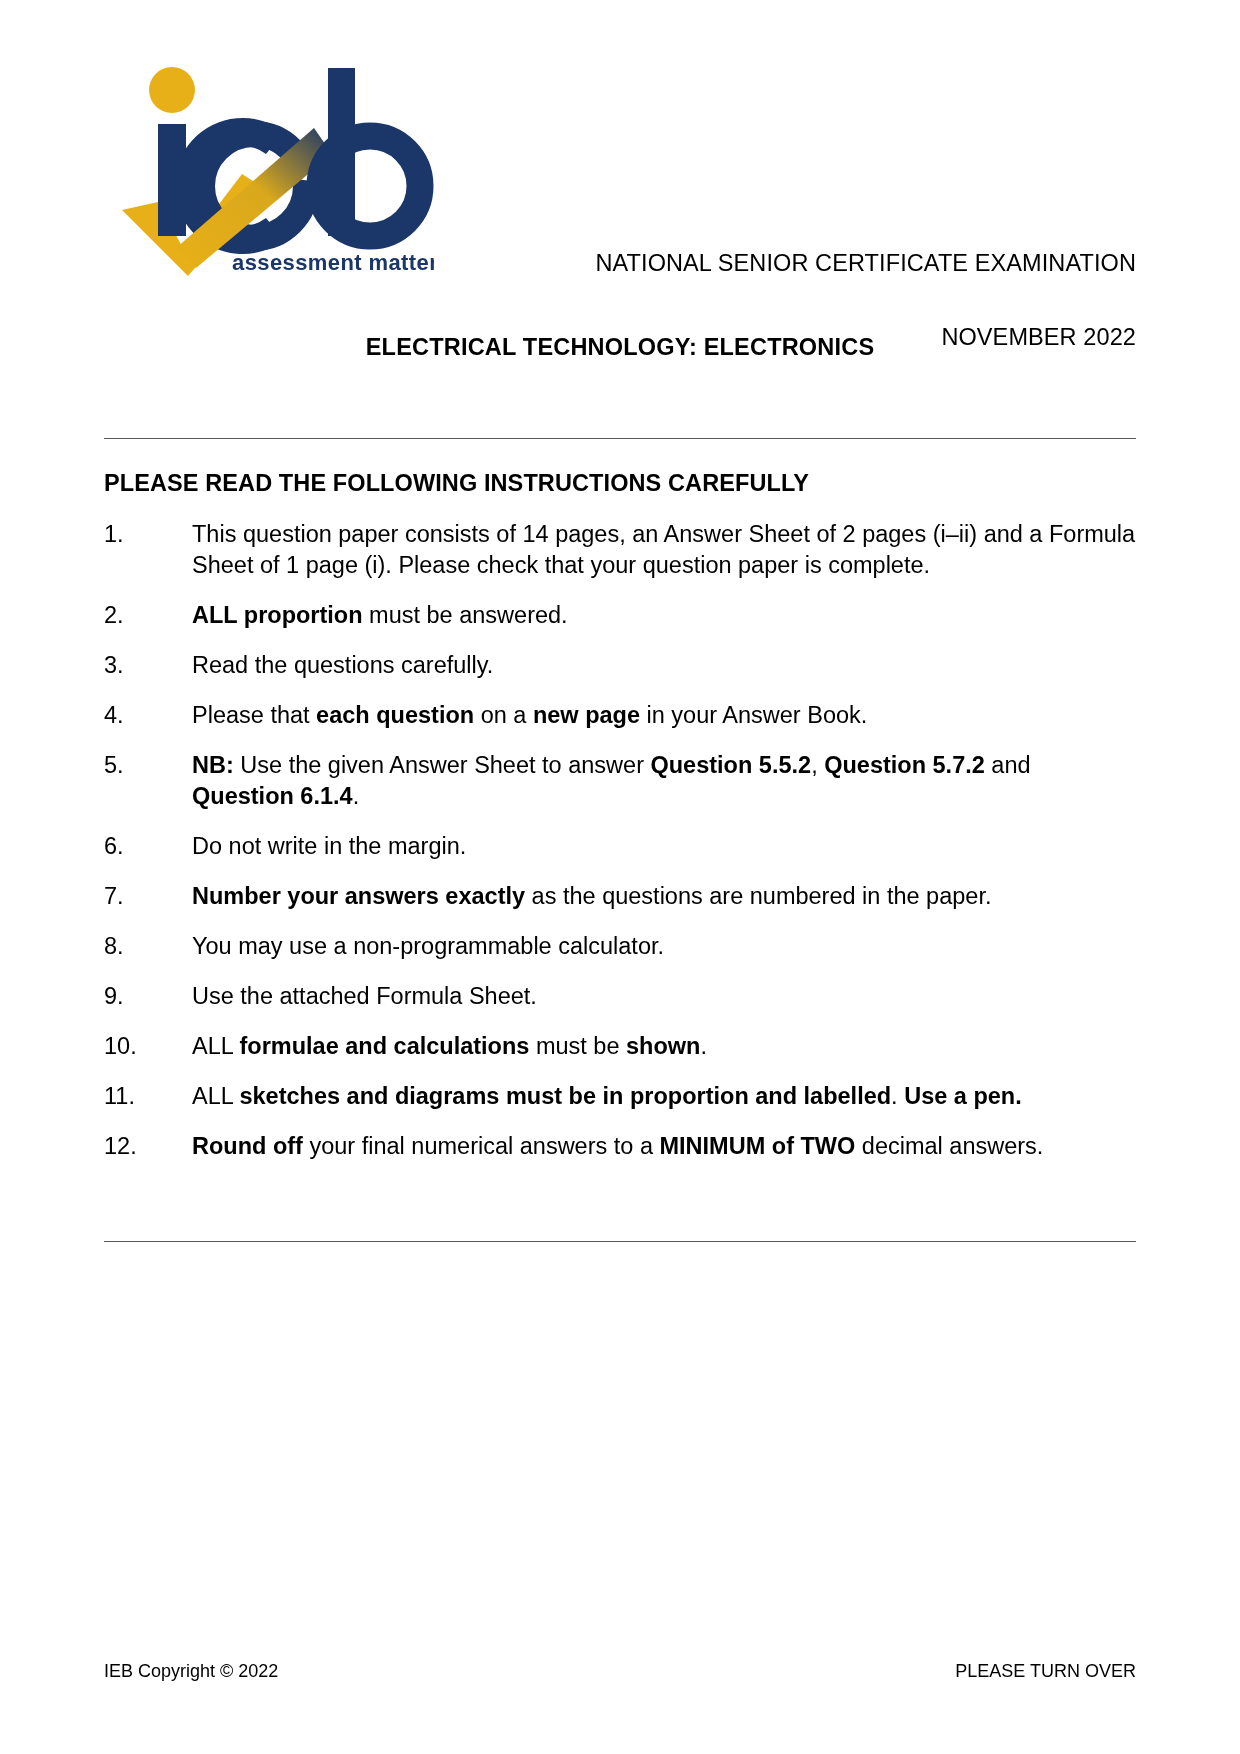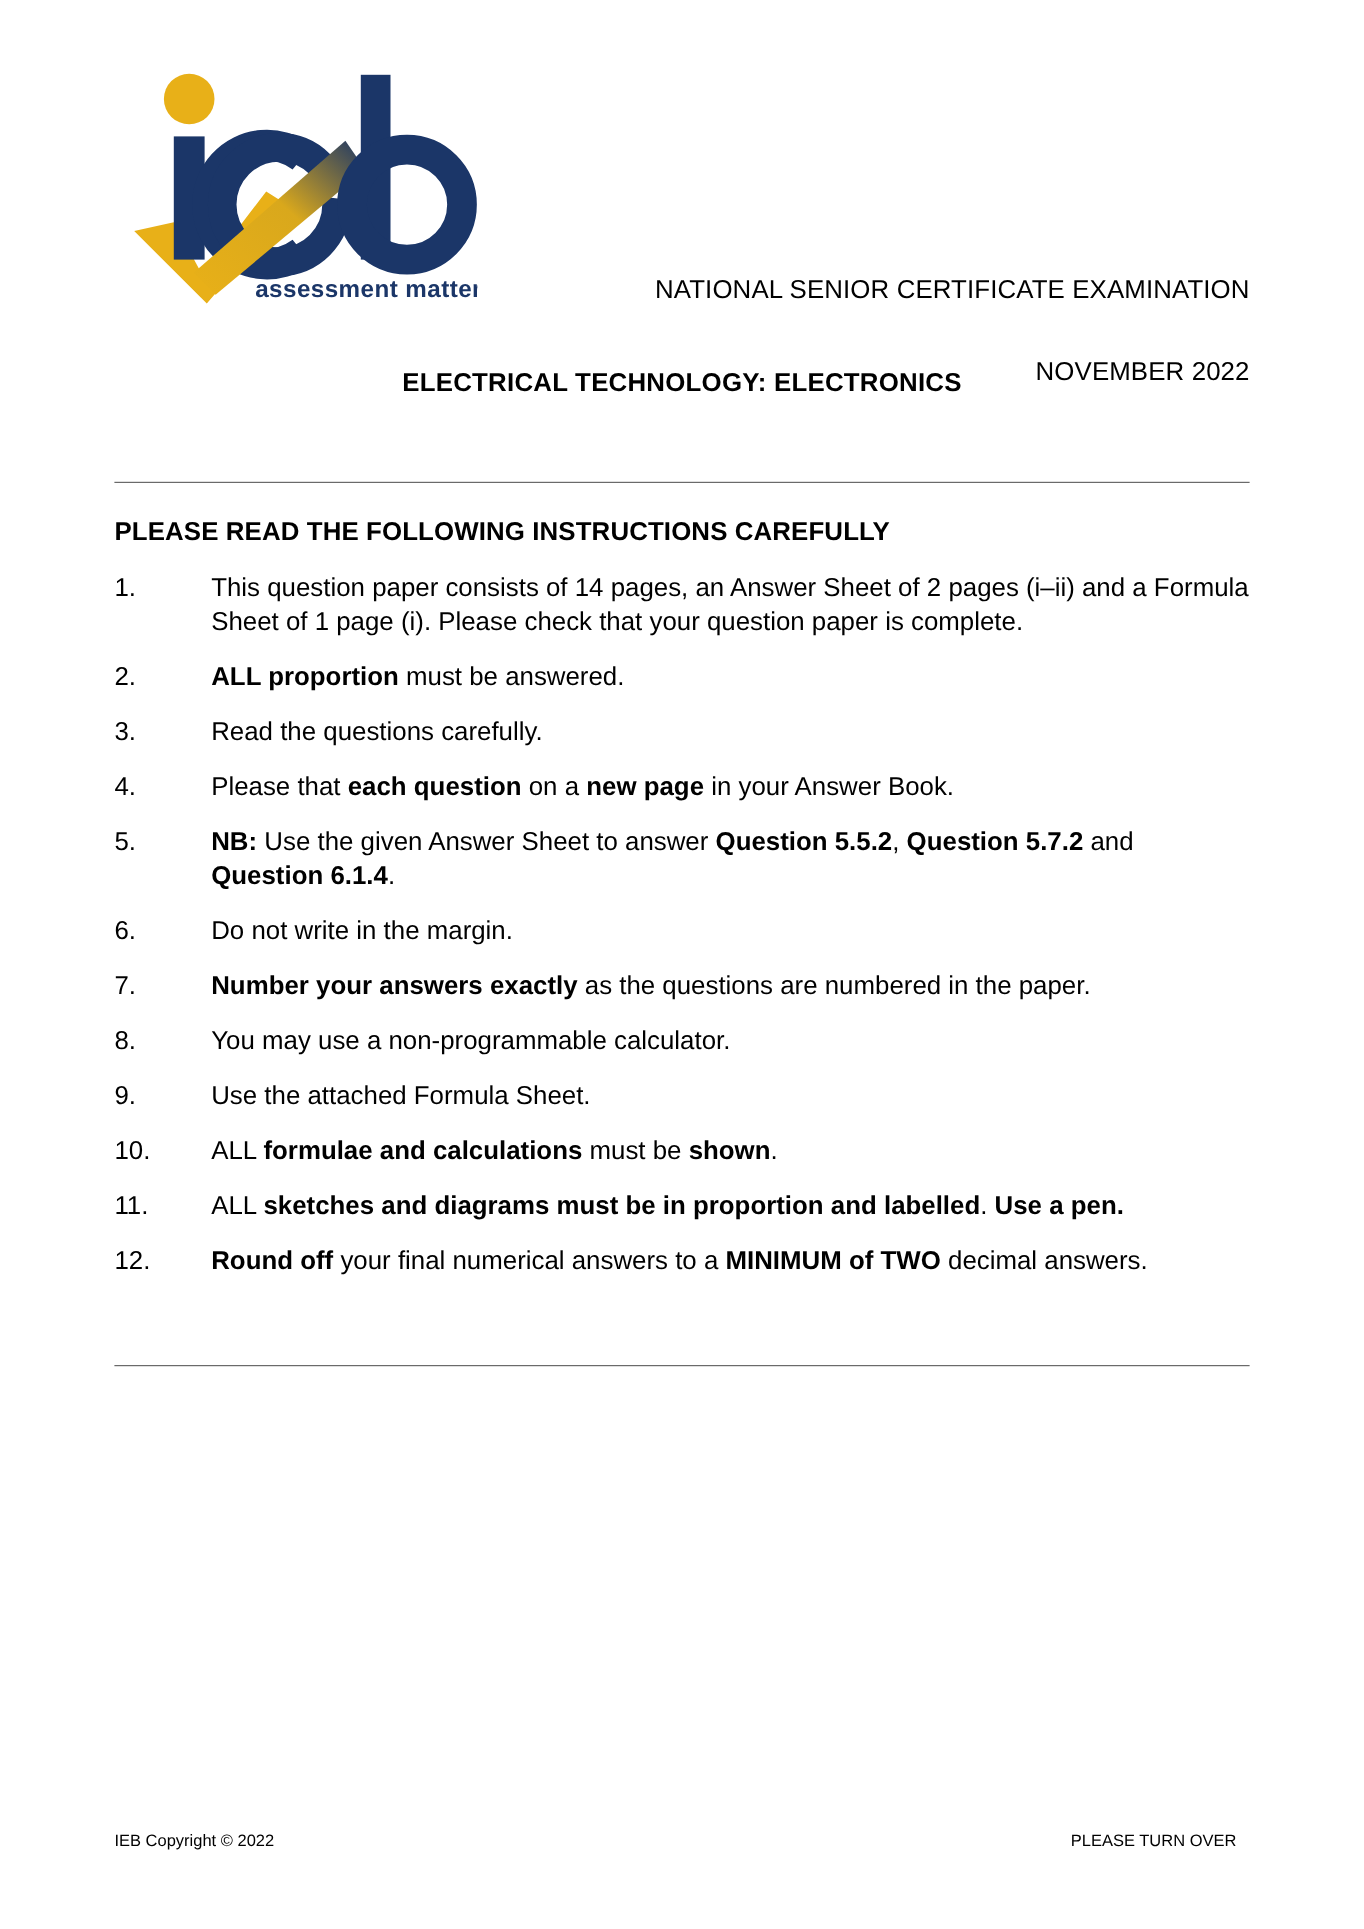--- a/index.html
+++ b/index.html
@@ -117,24 +117,24 @@
     flex: 1 1 auto;
     text-align: left;
   }
   .ins-text b { font-weight: bold; }
 
   
   .footer {
     position: absolute;
     bottom: 72px;
     left: 104px;
-    right: 116px;
+    right: 104px;
     display: flex;
     justify-content: space-between;
-    font-size: 15px;
+    font-size: 18px;
     gap: 28px;
   }
 </style>
 </head>
 <body>
 
 <div class="page">
 
   <div class="header">
 

